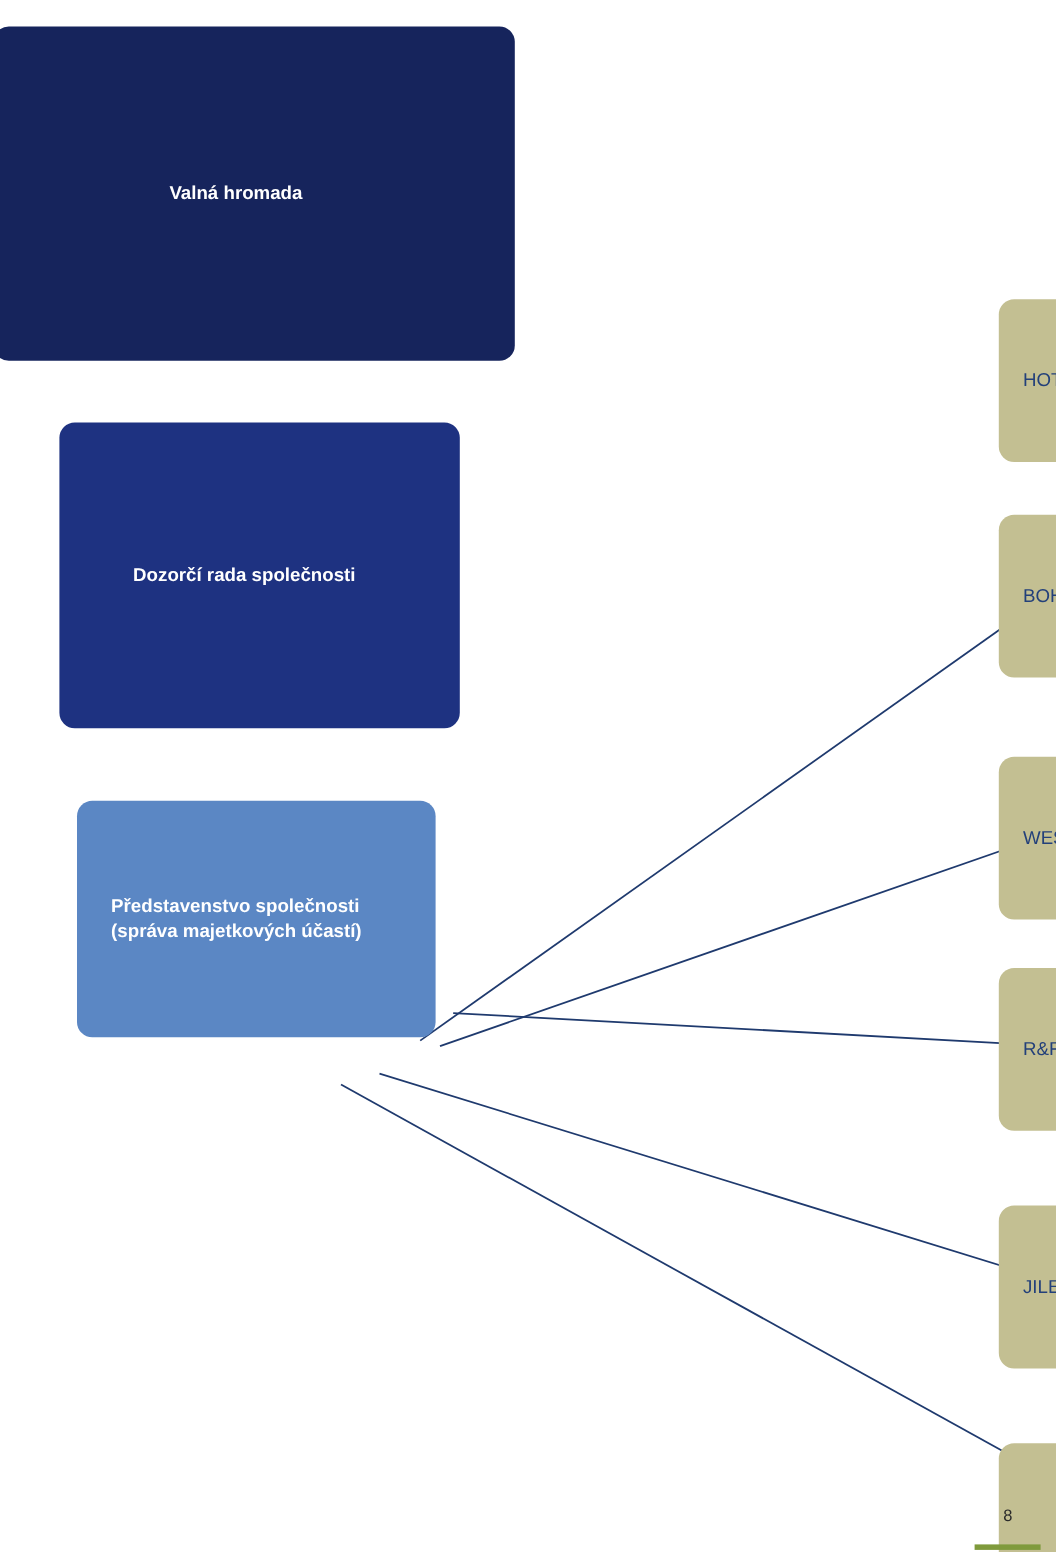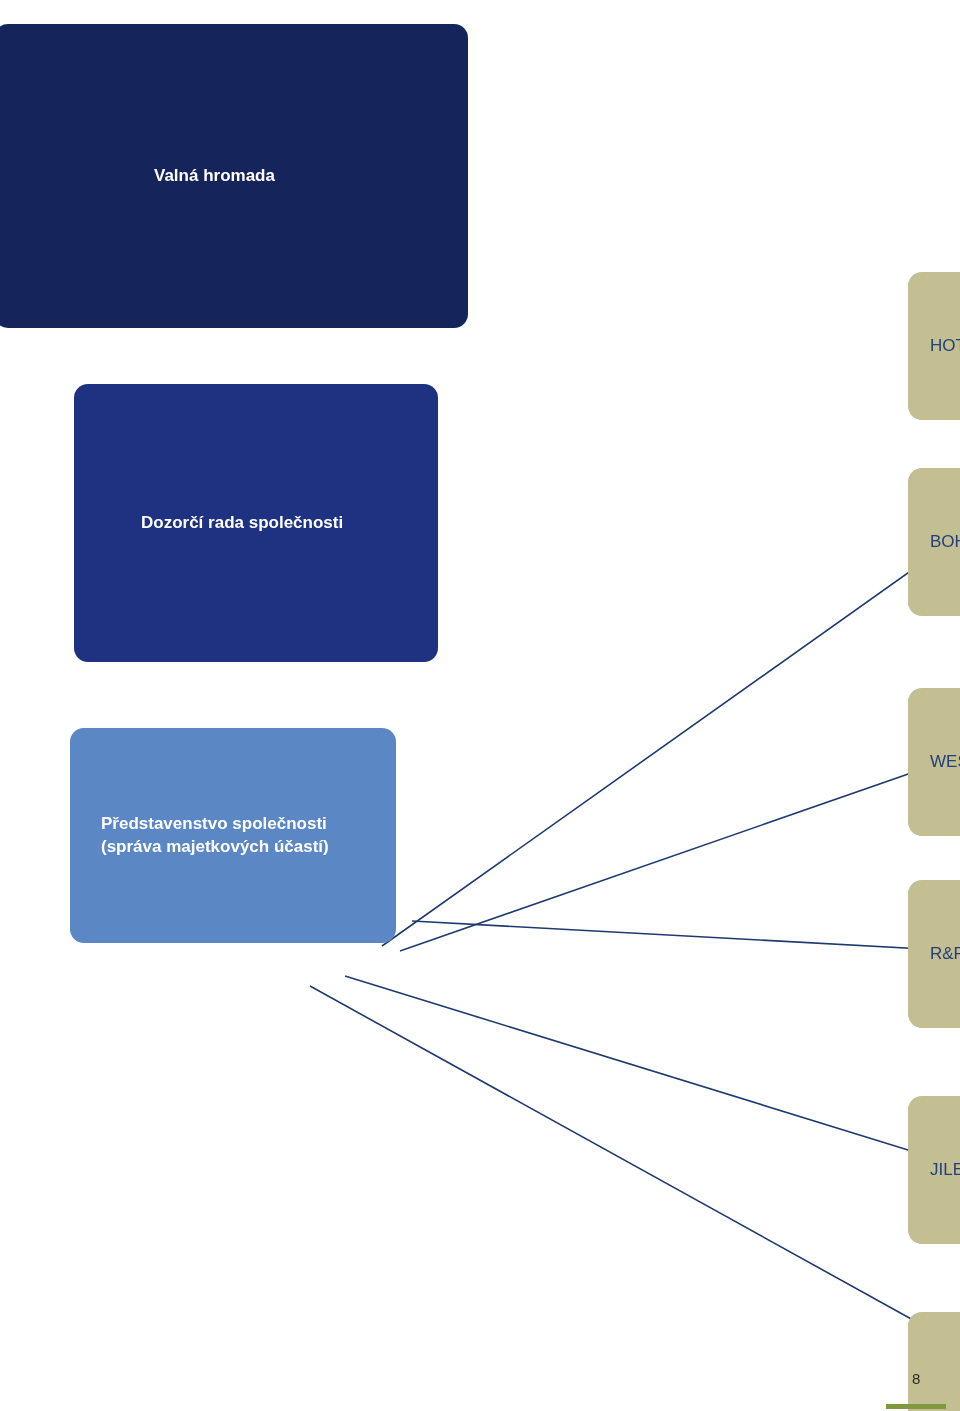--- a/index.html
+++ b/index.html
@@ -63,21 +63,20 @@
     padding-left: 160px;
     padding-right: 12px;
   }
 
   #box-dozorci-rada {
     left: 54px;
     top: 368px;
     width: 364px;
     height: 278px;
     background: #1e3281;
-    margin-left: 20px;
   }
   #box-dozorci-rada .box-text {
     padding-left: 67px;
     padding-right: 10px;
   }
 
   #box-predstavenstvo {
     left: 70px;
     top: 712px;
     width: 326px;

